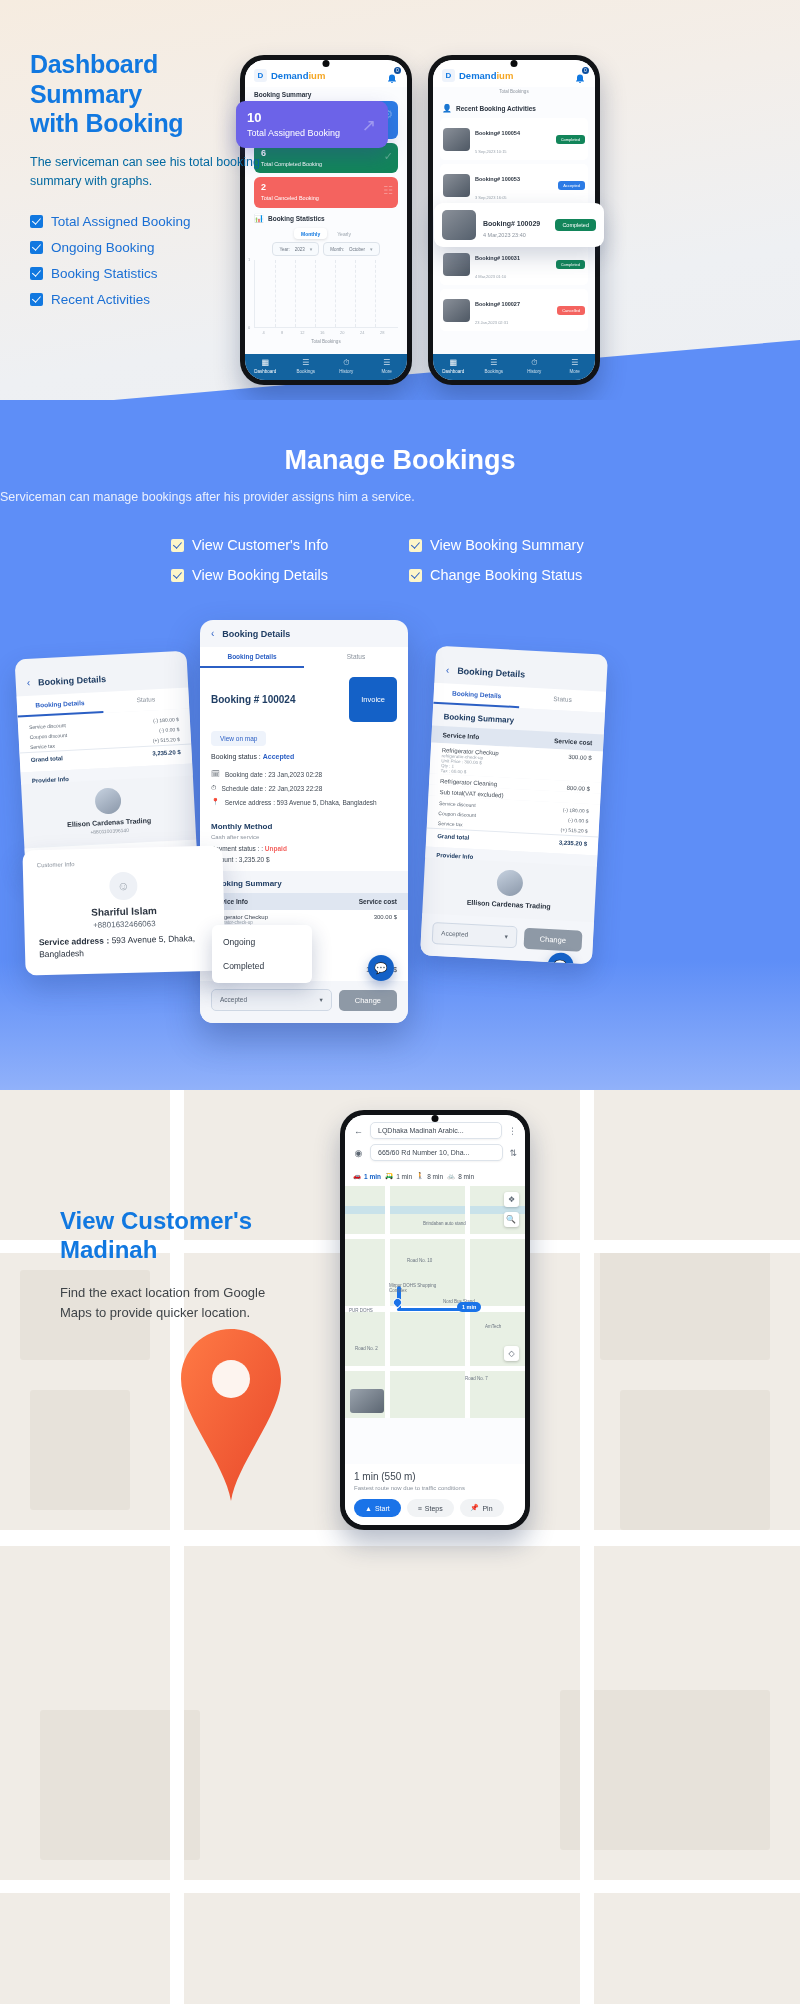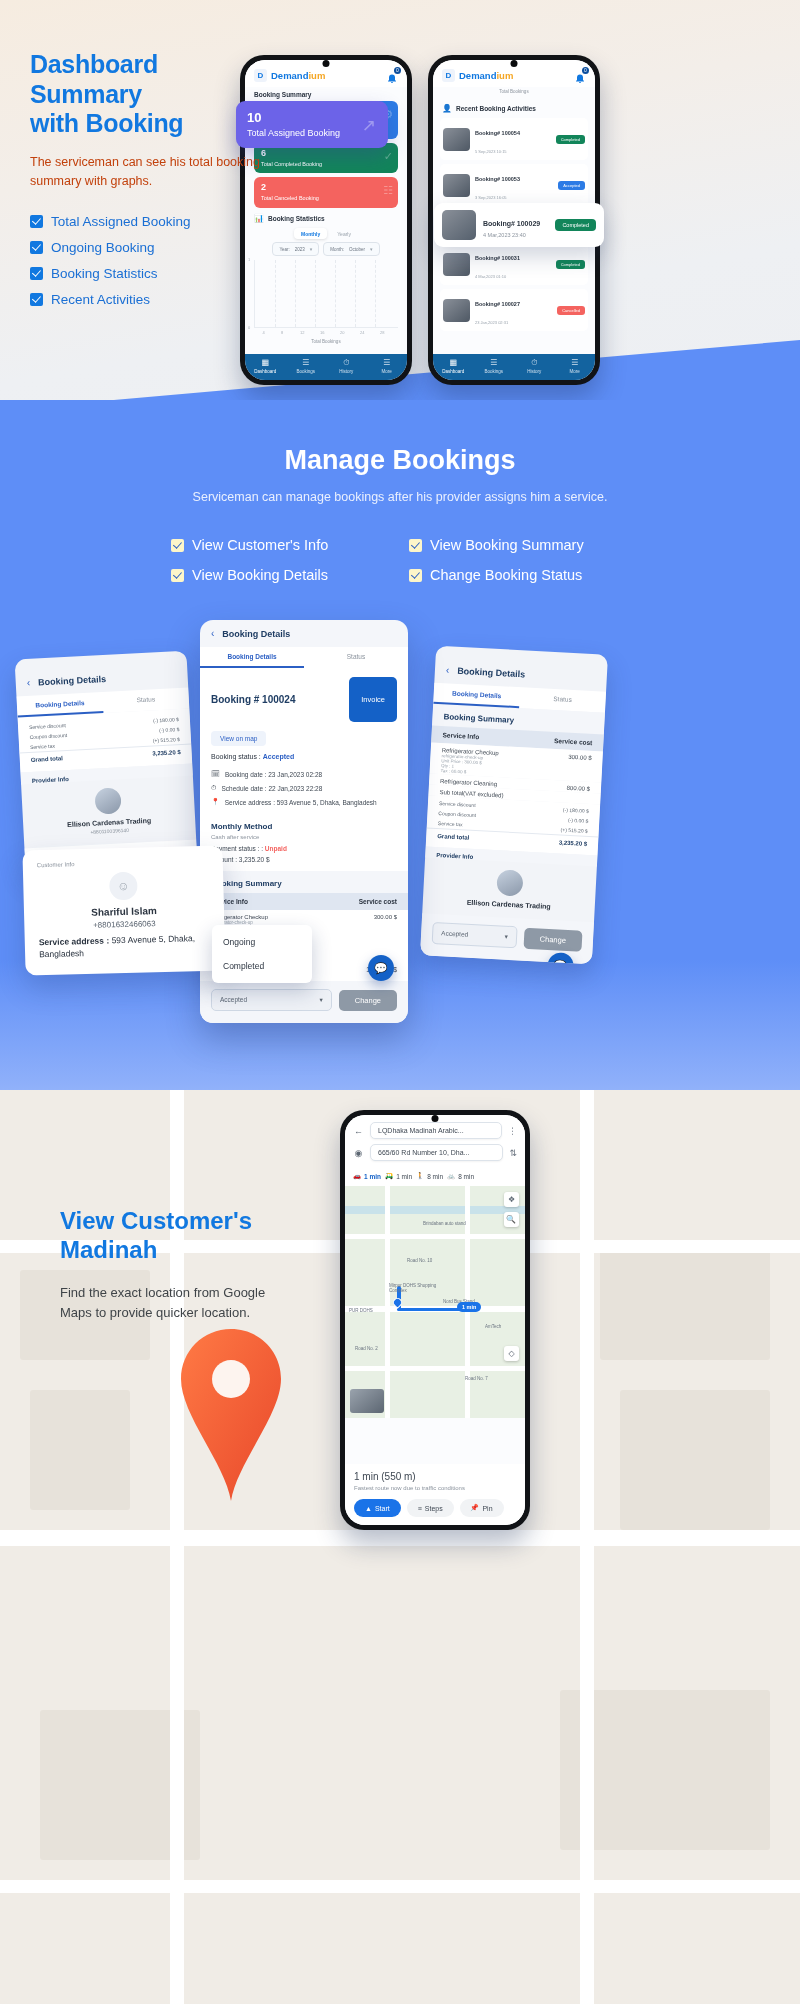--- a/index.html
+++ b/index.html
@@ -8,21 +8,21 @@
     font-family:"Liberation Sans", sans-serif; background:#ffffff;
   }
 
   
   .sec1 { position:absolute; left:0; top:0; width:800px; height:500px; overflow:hidden; }
   .sec1-bg-top { position:absolute; inset:0; background:linear-gradient(170deg,#f6ece0 0%,#f3eee9 30%,#eef0f3 60%,#eceef2 100%); }
   .sec1-blue { position:absolute; left:0; top:340px; width:800px; height:200px; background:#5e8ef7;
     clip-path:polygon(0 35%,100% 0,100% 100%,0 100%); }
   .sec1-left { position:absolute; left:30px; top:50px; width:230px; z-index:5; }
   .h1 { font-size:25px; font-weight:bold; color:#1178e0; line-height:1.18; letter-spacing:-0.3px; }
-  .sub1 { margin-top:14px; font-size:12.5px; color:#c2410c; line-height:1.58; }
+  .sub1 { margin-top:14px; font-size:12.5px; color:#0369a1; line-height:1.58; }
   .checks { margin-top:22px; display:flex; flex-direction:column; gap:11px; }
   .chk { display:flex; align-items:center; gap:8px; font-size:13.5px; color:#1a6fd4; font-weight:500; }
   .cbox { width:13px; height:13px; background:#1178e0; border-radius:2px; flex:0 0 13px;
     position:relative; }
   .cbox::after { content:""; position:absolute; left:4px; top:1px; width:3.5px; height:7px;
     border:solid #fff; border-width:0 1.8px 1.8px 0; transform:rotate(42deg); }
 
   
   .ph { position:absolute; background:#111316; border-radius:24px; padding:5px; box-shadow:0 14px 26px rgba(20,40,80,.3); }
   .ph-scr { width:100%; height:100%; background:#fbfcfe; border-radius:20px; overflow:hidden; position:relative; }
@@ -102,21 +102,21 @@
     background:linear-gradient(140deg,#8a9099,#4e5864); }
   .r-it .t1 { font-size:5.5px; font-weight:bold; color:#2b3440; }
   .r-it .t2 { font-size:4px; color:#9aa3ad; margin-top:1.5px; }
   .r-it .bg { margin-left:auto; font-size:4px; color:#fff; padding:2px 5px; border-radius:3px; }
   .bg-comp { background:#12855a; } .bg-acc { background:#2c7be5; } .bg-can { background:#f4635f; }
   .tot-lbl { text-align:center; font-size:4.5px; color:#8c949e; padding:2px 0 4px; }
 
   
   .sec2 { position:absolute; left:0; top:400px; width:800px; height:700px; background:#5e8ef7; }
   .sec2 .h2 { text-align:center; color:#fff; font-size:27px; font-weight:bold; padding-top:45px; }
-  .sec2 .s2 { text-align:center; color:#eaf0fe; font-size:12.5px; margin-top:12px; line-height:1.55; }
+  .sec2 .s2 { text-align:left; color:#eaf0fe; font-size:12.5px; margin-top:12px; line-height:1.55; }
   .ck2-wrap { margin-top:30px; display:flex; flex-direction:column; align-items:center; gap:14px; }
   .ck2-row { display:flex; gap:18px; }
   .ck2 { display:flex; align-items:center; gap:8px; color:#fff; font-size:14.5px; width:220px; }
   .ck2 .cb { width:13px; height:13px; background:#fdf6c9; border-radius:2px; flex:0 0 13px; position:relative; }
   .ck2 .cb::after { content:""; position:absolute; left:4px; top:1px; width:3.5px; height:7px;
     border:solid #2b5fc4; border-width:0 1.8px 1.8px 0; transform:rotate(42deg); }
 
   .sec2-fade { position:absolute; left:0; top:560px; width:800px; height:280px;
     background:linear-gradient(180deg,#5e8ef7 0%,#8fb0fa 45%,#d9e3f5 85%,#eaeef6 100%); }
 

